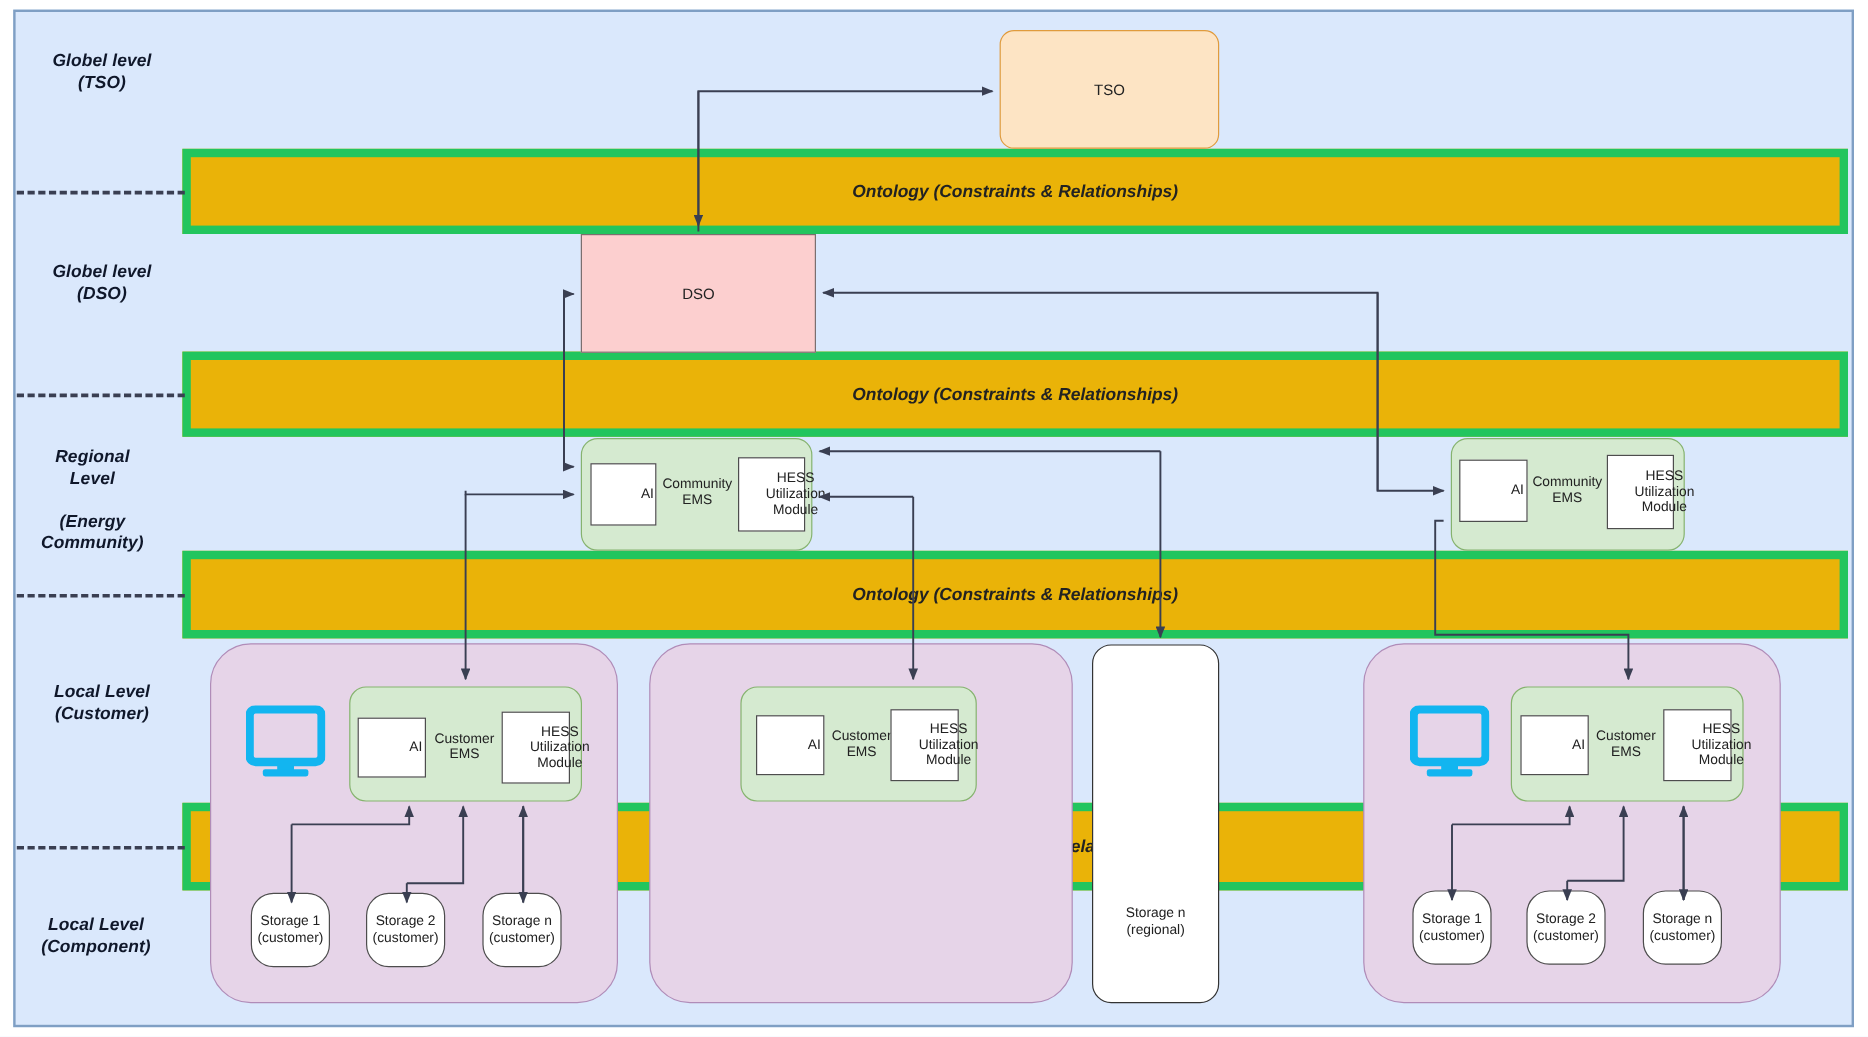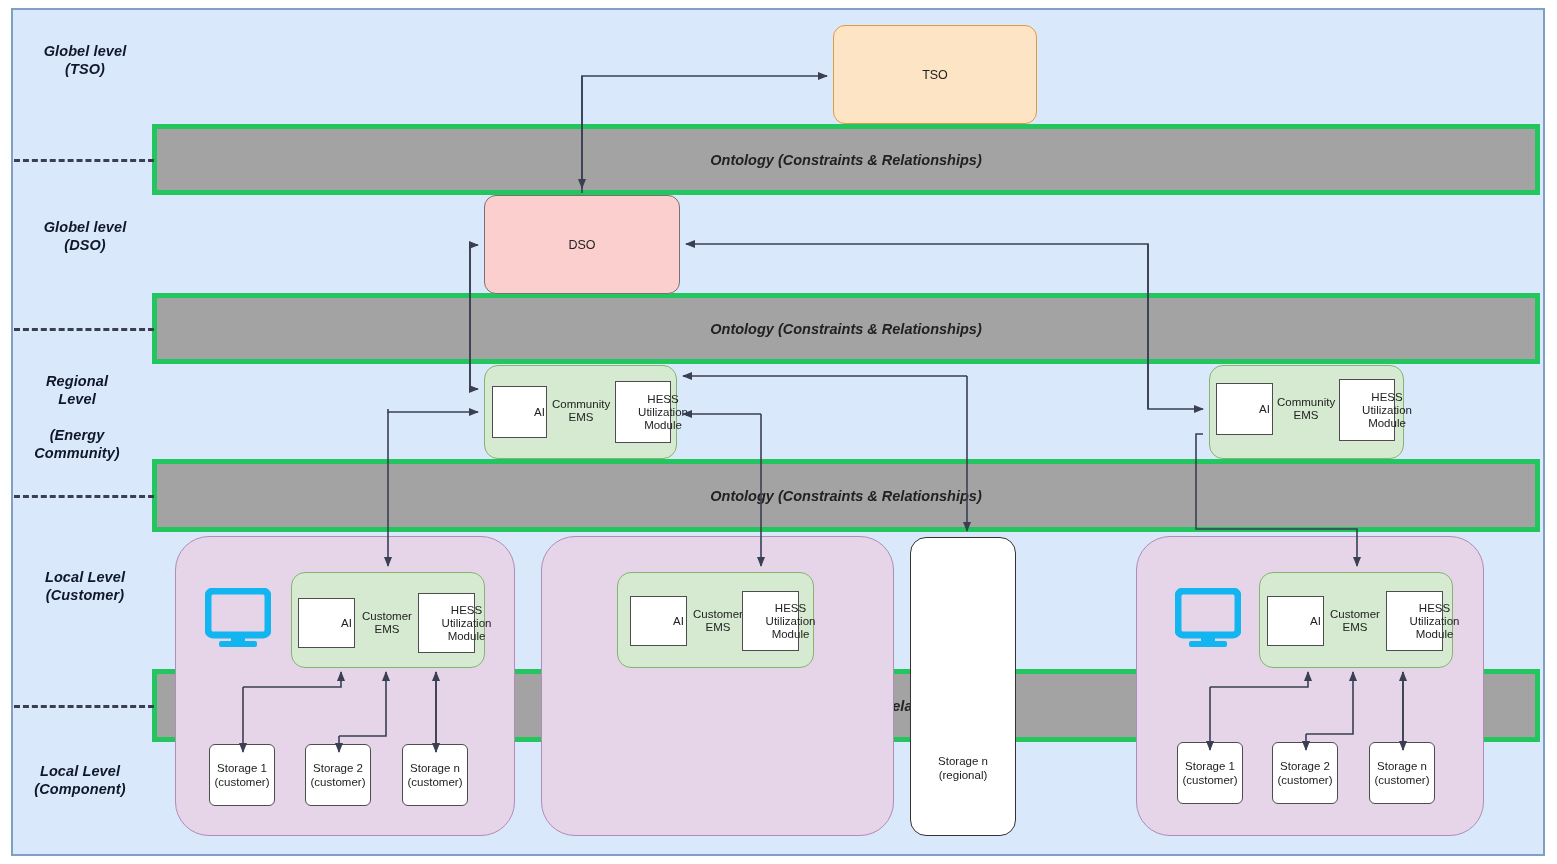--- a/index.html
+++ b/index.html
@@ -26,35 +26,35 @@
     letter-spacing:.1px;
   }
 
   
   .dashsep{
     position:absolute;height:0;border-top:3px dashed #3a3f52;
   }
 
   
   .ontology{
-    position:absolute;background:#a3a3a3;border:5px solid #22c55e;
+    position:absolute;background:#eab308;border:7px solid #22c55e;
     box-sizing:border-box;display:flex;align-items:center;justify-content:center;text-align:center;
   }
   .ontology span{
     font-style:italic;font-weight:bold;font-size:14.5px;color:#222;
   }
 
   
   .node{
     position:absolute;box-sizing:border-box;
     display:flex;align-items:center;justify-content:center;
     text-align:center;font-size:12.5px;color:#222;line-height:14px;
   }
   .tso{background:#fde4c4;border:1.6px solid #e09b3d;border-radius:12px;}
-  .dso{background:#fccfcf;border:1.6px solid #7b6f6f;border-radius:12px;}
+  .dso{background:#fccfcf;border:1.6px solid #7b6f6f;border-radius:0;}
 
   .group-purple{
     position:absolute;background:#e6d4e8;border:1.4px solid #b08cb8;
     border-radius:34px;box-sizing:border-box;
   }
   .ems{
     position:absolute;background:#d5ead0;border:1.4px solid #86b36f;
     border-radius:14px;box-sizing:border-box;
   }
   .ems-label{
@@ -63,21 +63,21 @@
   }
   .subbox{
     position:absolute;background:#ffffff;border:1.4px solid #4d4d4d;
     box-sizing:border-box;display:flex;align-items:center;justify-content:center;
     text-align:center;font-size:11.5px;color:#222;line-height:13px;
     white-space:pre-line;
     padding-left:40px;
   }
   .storage{
     position:absolute;background:#ffffff;border:1.4px solid #4d4d4d;
-    border-radius:6px;box-sizing:border-box;
+    border-radius:19px;box-sizing:border-box;
     display:flex;align-items:center;justify-content:center;
     text-align:center;font-size:11.5px;color:#222;line-height:14px;
     white-space:pre-line;
   }
   .storage-reg{
     position:absolute;background:#ffffff;border:1.6px solid #333;
     border-radius:16px;box-sizing:border-box;
   }
   .storage-reg-label{
     position:absolute;text-align:center;font-size:11.5px;color:#222;
@@ -125,21 +125,21 @@
 (Component)</div>
 
   <div class="group-purple" style="left:175px;top:536px;width:340px;height:300px;"></div>
   <div class="group-purple" style="left:541px;top:536px;width:353px;height:300px;"></div>
   <div class="group-purple" style="left:1136px;top:536px;width:348px;height:300px;"></div>
 
   <div class="storage-reg" style="left:910px;top:537px;width:106px;height:299px;"></div>
   <div class="storage-reg-label" style="left:908px;top:754px;">Storage n
 (regional)</div>
 
-  <div class="node tso" style="left:833px;top:25px;width:204px;height:99px;">
+  <div class="node tso" style="left:833px;top:25px;width:183px;height:99px;">
     <span>TSO</span>
   </div>
 
   <div class="node dso" style="left:484px;top:195px;width:196px;height:99px;">
     <span>DSO</span>
   </div>
 
   <div class="ems" style="left:484px;top:365px;width:193px;height:94px;"></div>
   <div class="subbox" style="left:492px;top:386px;width:55px;height:52px;">
     <span>AI</span>

